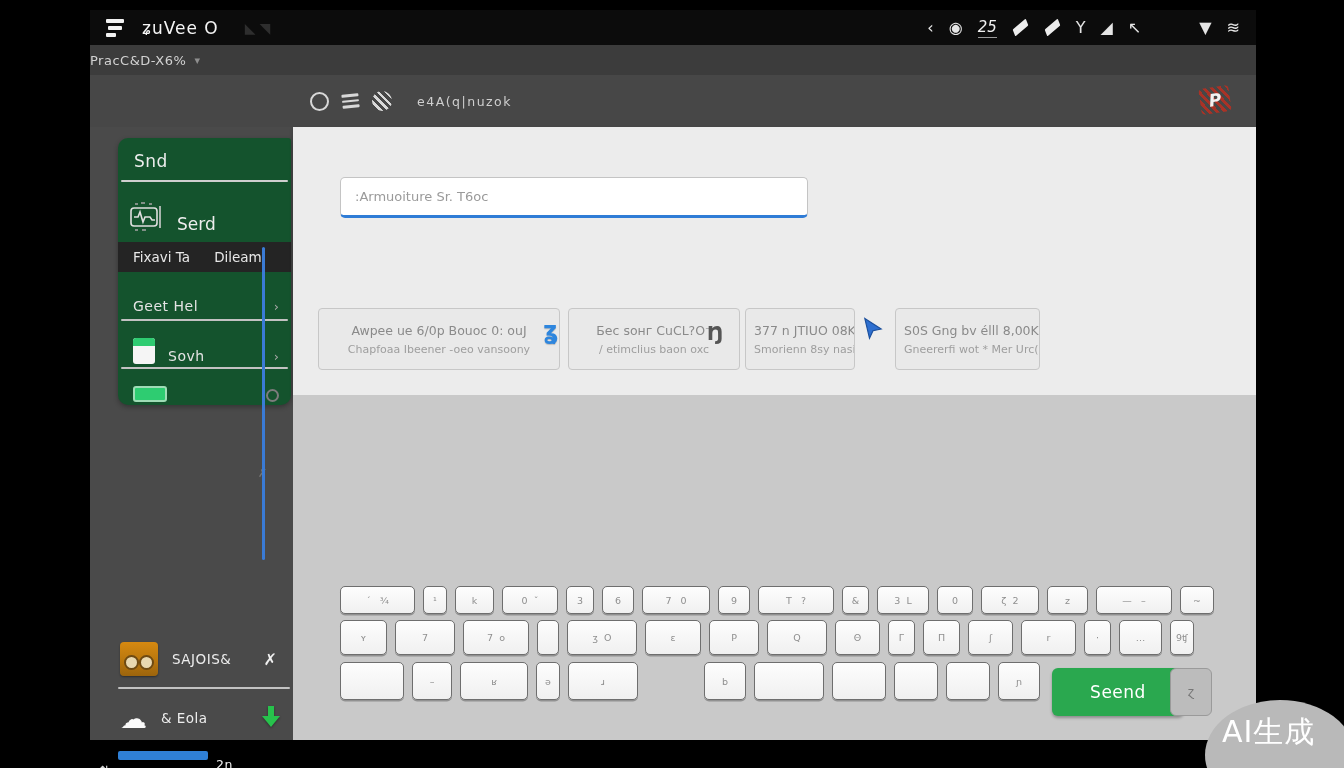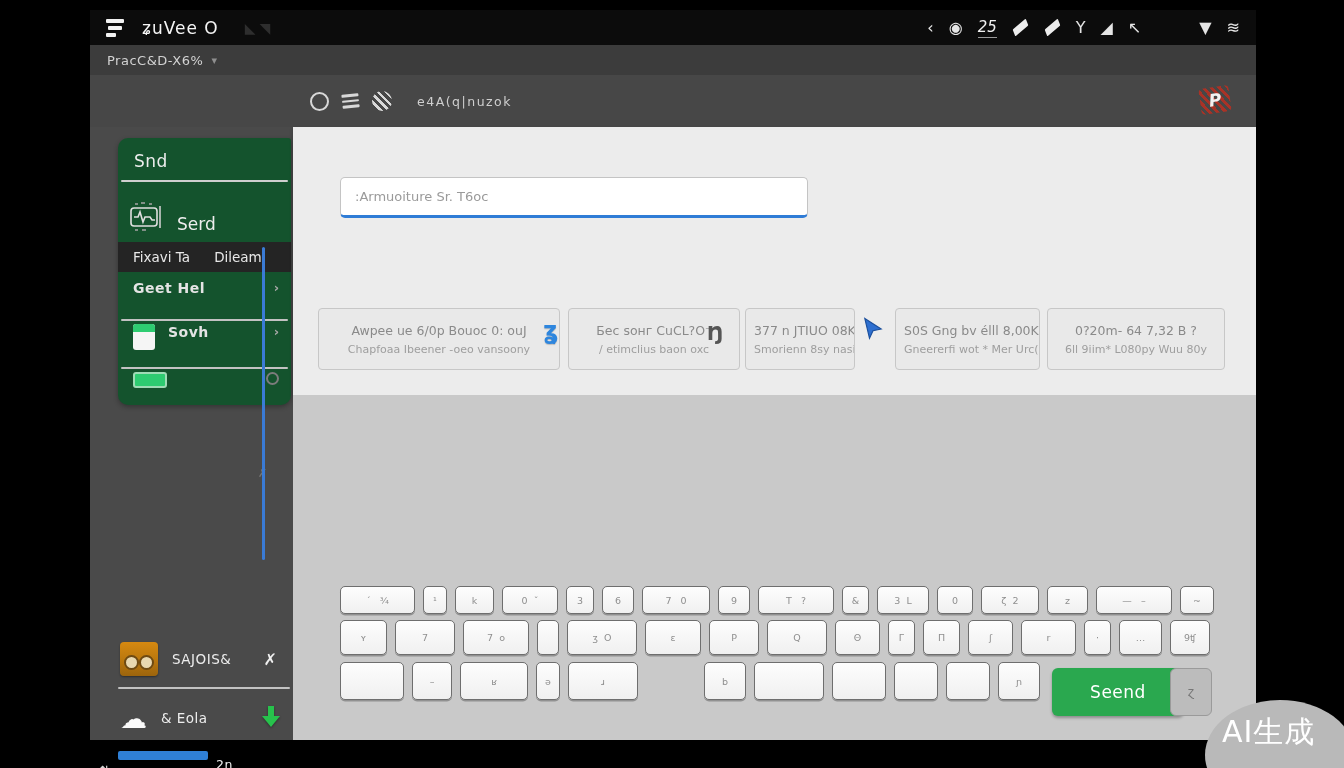--- a/index.html
+++ b/index.html
@@ -22,21 +22,21 @@
   .deco { color:#2e2e2e; font-size:14px; margin-left:26px; letter-spacing:4px; }
   .status-right { margin-left:auto; display:flex; align-items:center; gap:15px; }
   .status-right .glyph { font-size:16px; color:#e5e5e5; }
   .record-glyph { color:#c79a63; font-size:17px; }
   .clock-num { font-size:15px; color:#f0f0f0; border-bottom:1px solid #9a9a9a; padding-bottom:1px; font-style:italic; }
   .diag-bar { width:17px; height:7px; background:#ededed; border-radius:1px; transform:rotate(-40deg) skewX(-18deg); }
   .gap-wide { width:28px; }
 
   
   .titlebar { position:absolute; left:0; top:35px; width:1166px; height:30px; background:#3c3c3c;
-    display:flex; align-items:center; padding-left:17px; gap:8px; }
+    display:flex; align-items:center; gap:8px; }
   .titlebar .t { font-size:13px; color:#d2d2d2; letter-spacing:.5px; }
   .titlebar .caret { font-size:11px; color:#8f8f8f; }
 
   
   .band { position:absolute; left:0; top:65px; width:1166px; height:52px; background:#474747; }
   .side-head { position:absolute; left:0; top:0; width:203px; height:52px; display:flex; align-items:center; padding-left:13px; }
   .flag-icon { width:26px; height:20px; border-radius:3px; overflow:hidden; display:flex; flex-direction:column; transform:skewX(-4deg); }
   .flag-icon i { flex:1; }
   .flag-icon i:nth-child(1){ background:#dfe3e8; }
   .flag-icon i:nth-child(2){ background:#b03a2e; }
@@ -64,21 +64,21 @@
   .sidebar { position:absolute; left:0; top:117px; width:203px; height:613px; background:#4a4a4a; }
   .panel { position:absolute; left:28px; top:11px; width:173px; height:267px; background:#14532d;
     border-radius:10px 3px 10px 10px; box-shadow:0 2px 5px rgba(0,0,0,.3); }
   .panel .sect { font-size:17px; color:#ededed; padding:13px 0 0 16px; letter-spacing:.5px; }
   .panel .uline { height:2px; background:#cfcfcf; margin:9px 3px 0 3px; border-radius:1px; }
   .row-serd { position:absolute; left:0; top:50px; width:100%; height:46px; display:flex; align-items:flex-end; padding-left:10px; }
   .row-serd .lbl { font-size:17px; color:#ededed; margin-left:13px; }
   .dark-tabs { position:absolute; left:0; top:104px; width:100%; height:30px; background:#242424;
     display:flex; align-items:center; gap:24px; padding-left:15px; }
   .dark-tabs span { font-size:13.5px; color:#e8e8e8; }
-  .row-item { position:absolute; left:0; width:100%; display:flex; align-items:flex-start; padding:0 12px 0 15px;font-weight:bold; }
+  .row-item { position:absolute; left:0; width:100%; display:flex; align-items:flex-end; padding:0 12px 0 15px; }
   .row-item .lbl { font-size:14px; color:#e4e4e4; letter-spacing:.5px; }
   .row-item .chev { margin-left:auto; color:#a8a8a8; font-size:13px; }
   .sep { position:absolute; left:3px; width:167px; height:2px; background:#c2c2c2; border-radius:1px; }
   .book-icon { width:22px; height:26px; background:#f5f5f5; border-radius:3px; position:relative; margin-right:13px; }
   .book-icon::before { content:""; position:absolute; left:0; top:0; width:22px; height:8px; background:#2ecc71; border-radius:3px 3px 0 0; }
   .batt-icon { width:34px; height:16px; background:#2ecc71; border:2px solid #9fdcb6; border-radius:3px; }
   .ring-icon { width:13px; height:13px; border:2px solid #7c7c7c; border-radius:50%; margin-left:auto; }
   .misc-x { position:absolute; left:168px; top:340px; color:#9a9a9a; font-size:11px; opacity:.55; }
   .scrollline { position:absolute; left:200px; top:237px; width:3px; height:313px; background:#3a7bd5; border-radius:2px; }
 
@@ -257,24 +257,20 @@
         <span class="l1">Бec sонг CuCL?O⁻</span>
         <span class="l2">/ etimclius baon oxc</span>
       </div>
       <div class="card" style="left:452px;width:110px;">
         <span class="l1">377 n JTIUO 08K!</span>
         <span class="l2">Smorienn 8sy nasiv</span>
       </div>
       <div class="card" style="left:602px;width:145px;">
         <span class="l1">S0S Gng bv élll 8,00K</span>
         <span class="l2">Gneererfi wot * Mer Urc(0)</span>
-      </div>
-      <div class="card" style="left:754px;width:178px;">
-        <span class="l1">0?20m- 64 7,32 B ?</span>
-        <span class="l2">6ll 9iim*  L080py Wuu 80y</span>
       </div>
 
       <span class="chip-icon-blue" style="left:250px;">ʓ</span>
       <span class="chip-icon-dark" style="left:414px;">Ŋ</span>
       <span class="cursor-icon" style="left:566px;">
         <svg width="28" height="28" viewBox="0 0 24 24">
             <path d="M5 3 L19 12 L12 13.5 L9 20 Z" fill="#2e6fd0" stroke="#1b4f9c" stroke-width="1"></path>
           </svg>
       </span>
     </div>
@@ -308,21 +304,21 @@
             <div class="key" style="width: 56px; height: 35px;">ε</div>
             <div class="key" style="width: 50px; height: 35px;">P</div>
             <div class="key" style="width: 60px; height: 35px;">Q</div>
             <div class="key" style="width: 45px; height: 35px;">Θ</div>
             <div class="key" style="width: 27px; height: 35px;">Γ</div>
             <div class="key" style="width: 37px; height: 35px;">Π</div>
             <div class="key" style="width: 45px; height: 35px;">ʃ</div>
             <div class="key" style="width: 55px; height: 35px;">r</div>
             <div class="key" style="width: 27px; height: 35px;">·</div>
             <div class="key" style="width: 43px; height: 35px;">…</div>
-            <div class="key" style="width: 40px; height: 35px;">9ʧ</div>
+            <div class="key" style="width: 24px; height: 35px;">9ʧ</div>
           </div>
           <div class="kb-row" style="top: 267px;">
             <div class="key" style="width: 64px; height: 38px;"></div>
             <div class="key" style="width: 40px; height: 38px;">–</div>
             <div class="key" style="width: 68px; height: 38px;">ʁ</div>
             <div class="key" style="width: 24px; height: 38px;">ə</div>
             <div class="key" style="width: 70px; height: 38px;">ɹ</div>
             <div class="key spacer" style="width: 50px; height: 38px;"></div>
             <div class="key" style="width: 42px; height: 38px;">b</div>
             <div class="key" style="width: 70px; height: 38px;"></div>

